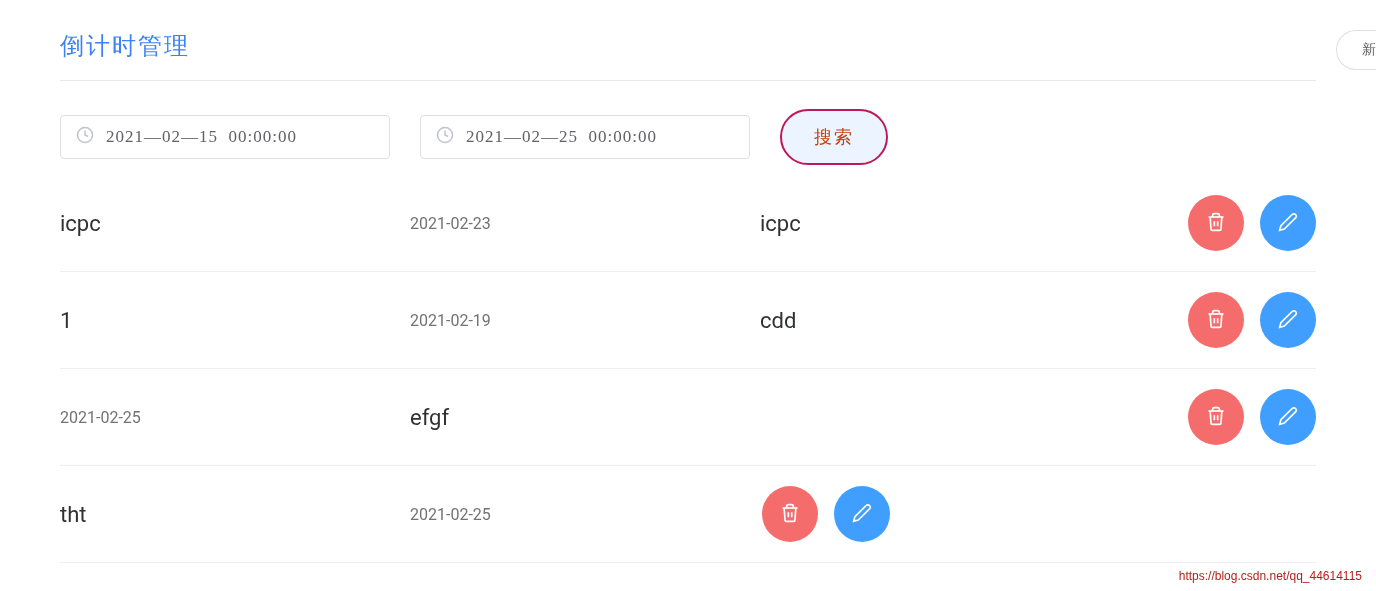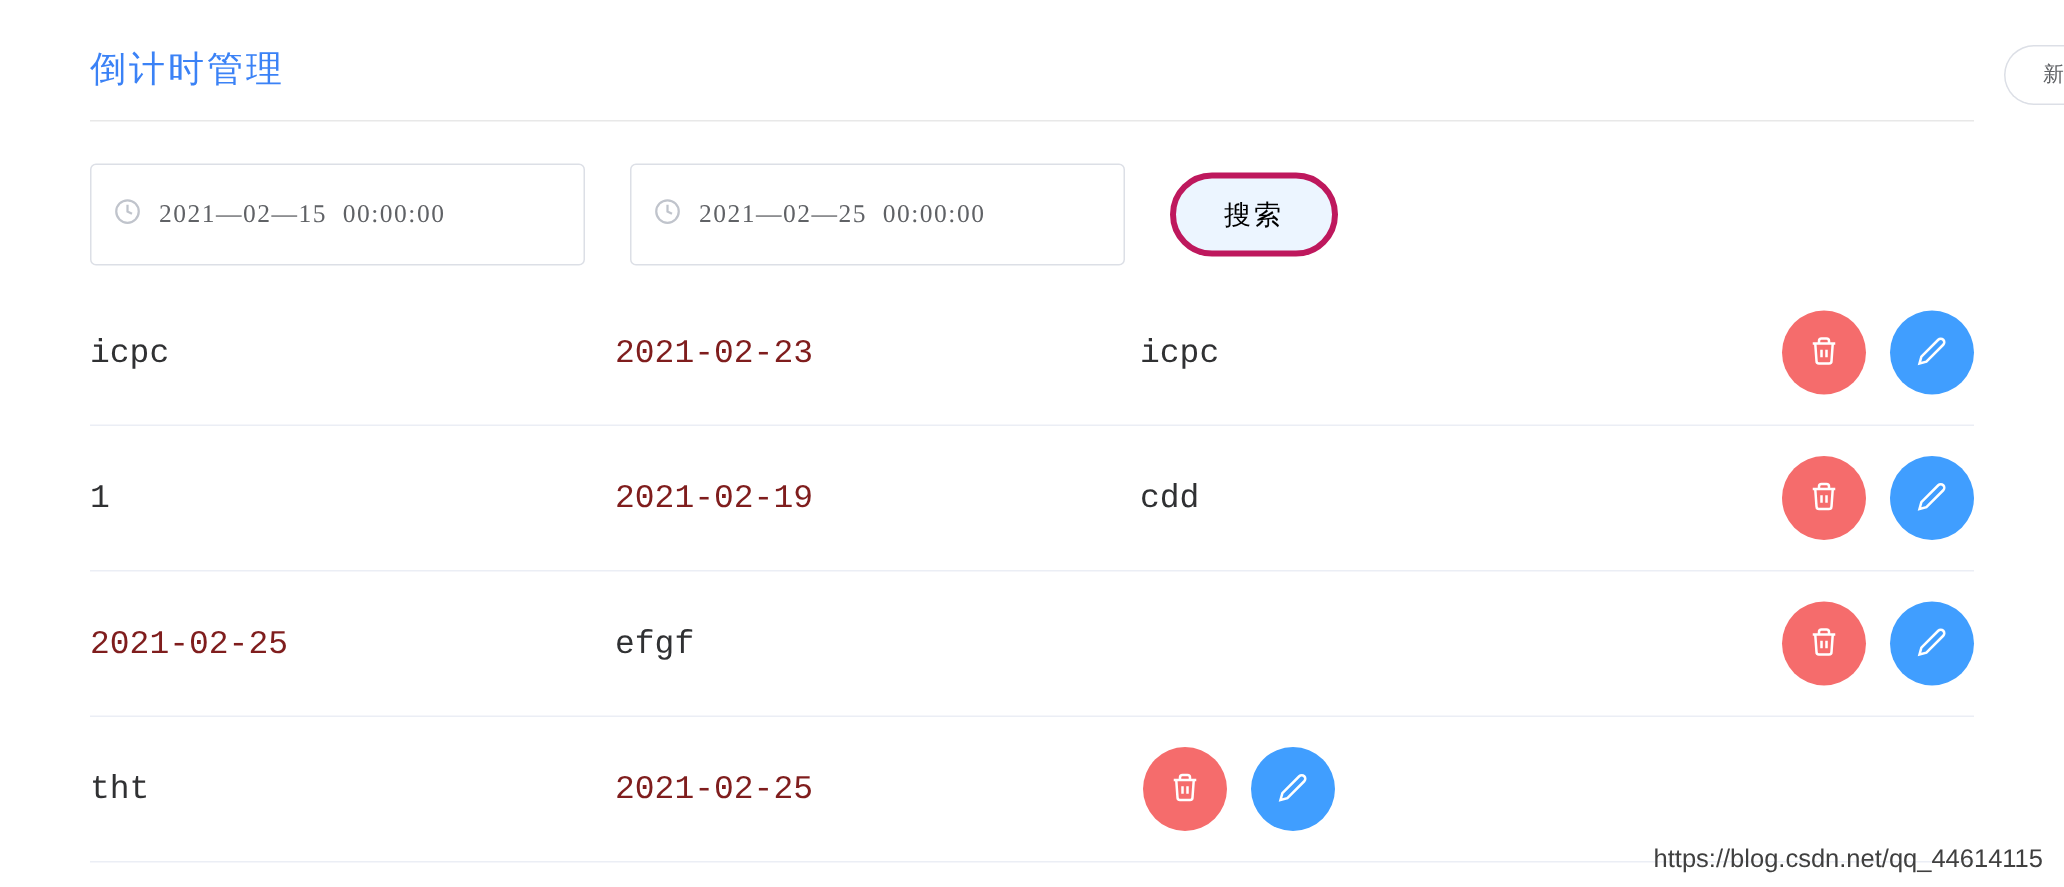--- a/index.html
+++ b/index.html
@@ -57,21 +57,21 @@
       align-items: center;
       margin-top: 28px;
       margin-bottom: 10px;
     }
     .date-input {
       display: flex;
       align-items: center;
       border: 1px solid #dcdfe6;
       border-radius: 4px;
       padding: 0 15px;
-      height: 68px;
+      height: 44px;
       width: 330px;
       background: #fff;
     }
     .date-input .clock-icon {
       color: #c0c4cc;
       margin-right: 12px;
       flex-shrink: 0;
     }
     .date-input input {
       border: none;
@@ -79,49 +79,48 @@
       font-size: 17px;
       color: #606266;
       width: 100%;
       font-family: "SimSun", serif;
       letter-spacing: 1px;
       background: transparent;
     }
     .search-button {
       height: 56px;
       padding: 0 32px;
-      border: 4px solid #be185d;
+      border: 2px solid #be185d;
       background: #ecf5ff;
-      color: #000000;
+      color: #c2410c;
       border-radius: 28px;
       font-size: 18px;
       cursor: pointer;
       font-family: "KaiTi", "STKaiti", serif;
       letter-spacing: 2px;
     }
     .table {
       width: 100%;
     }
     .table-row {
       display: flex;
       align-items: center;
       padding: 20px 0;
       border-bottom: 1px solid #ebeef5;
       min-height: 92px;
-      font-family: Liberation Mono, monospace;
     }
     .col-name {
       flex: 0 0 350px;
       font-size: 22px;
       color: #303133;
     }
     .col-date {
       flex: 0 0 350px;
-      font-size: 22px;
-      color: #7f1d1d;
+      font-size: 16px;
+      color: #737373;
     }
     .col-desc {
       flex: 1;
       font-size: 22px;
       color: #303133;
     }
     .col-actions {
       flex: 0 0 130px;
       display: flex;
       gap: 16px;
@@ -141,22 +140,22 @@
     .icon-btn.delete {
       background: #f56c6c;
     }
     .icon-btn.edit {
       background: #409eff;
     }
     .watermark {
       position: absolute;
       bottom: 8px;
       right: 14px;
-      color: #404040;
-      font-size: 17px;
+      color: #b91c1c;
+      font-size: 12px;
       font-family: Arial, sans-serif;
     }
   </style>
 </head>
 <body>
 
 <div class="container">
   <div class="header">
     <h1 class="page-title">倒计时管理</h1>
   </div>

